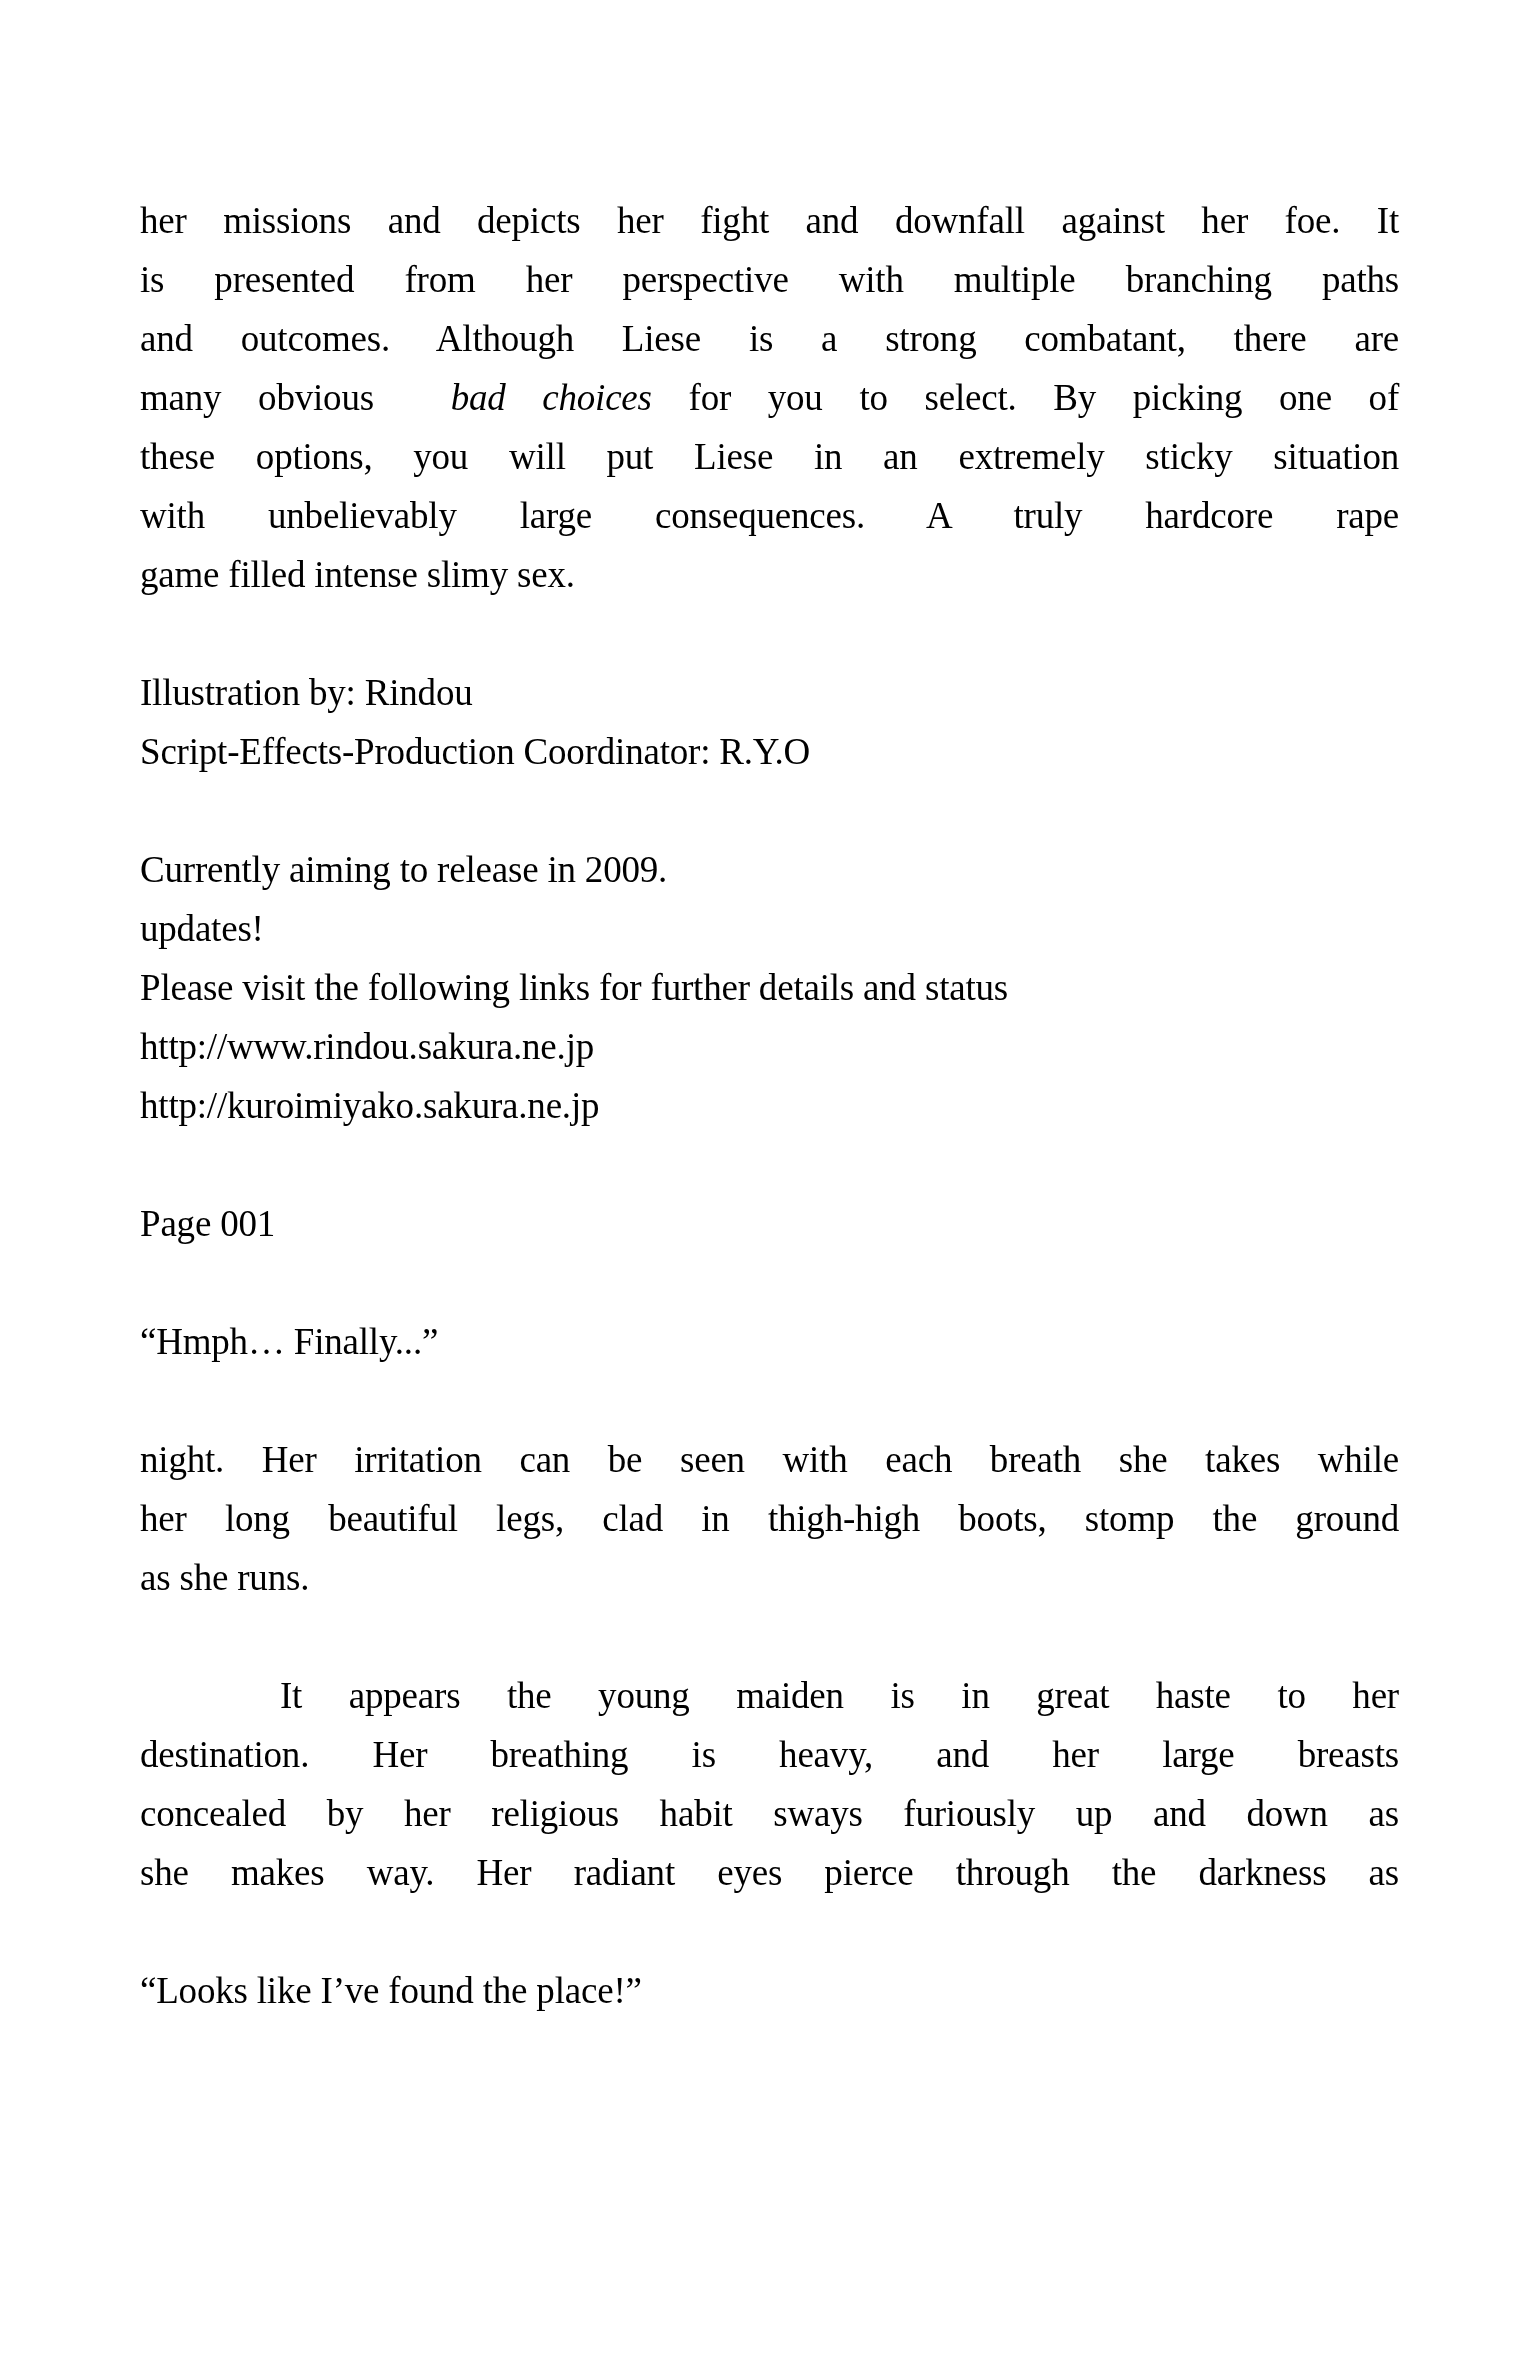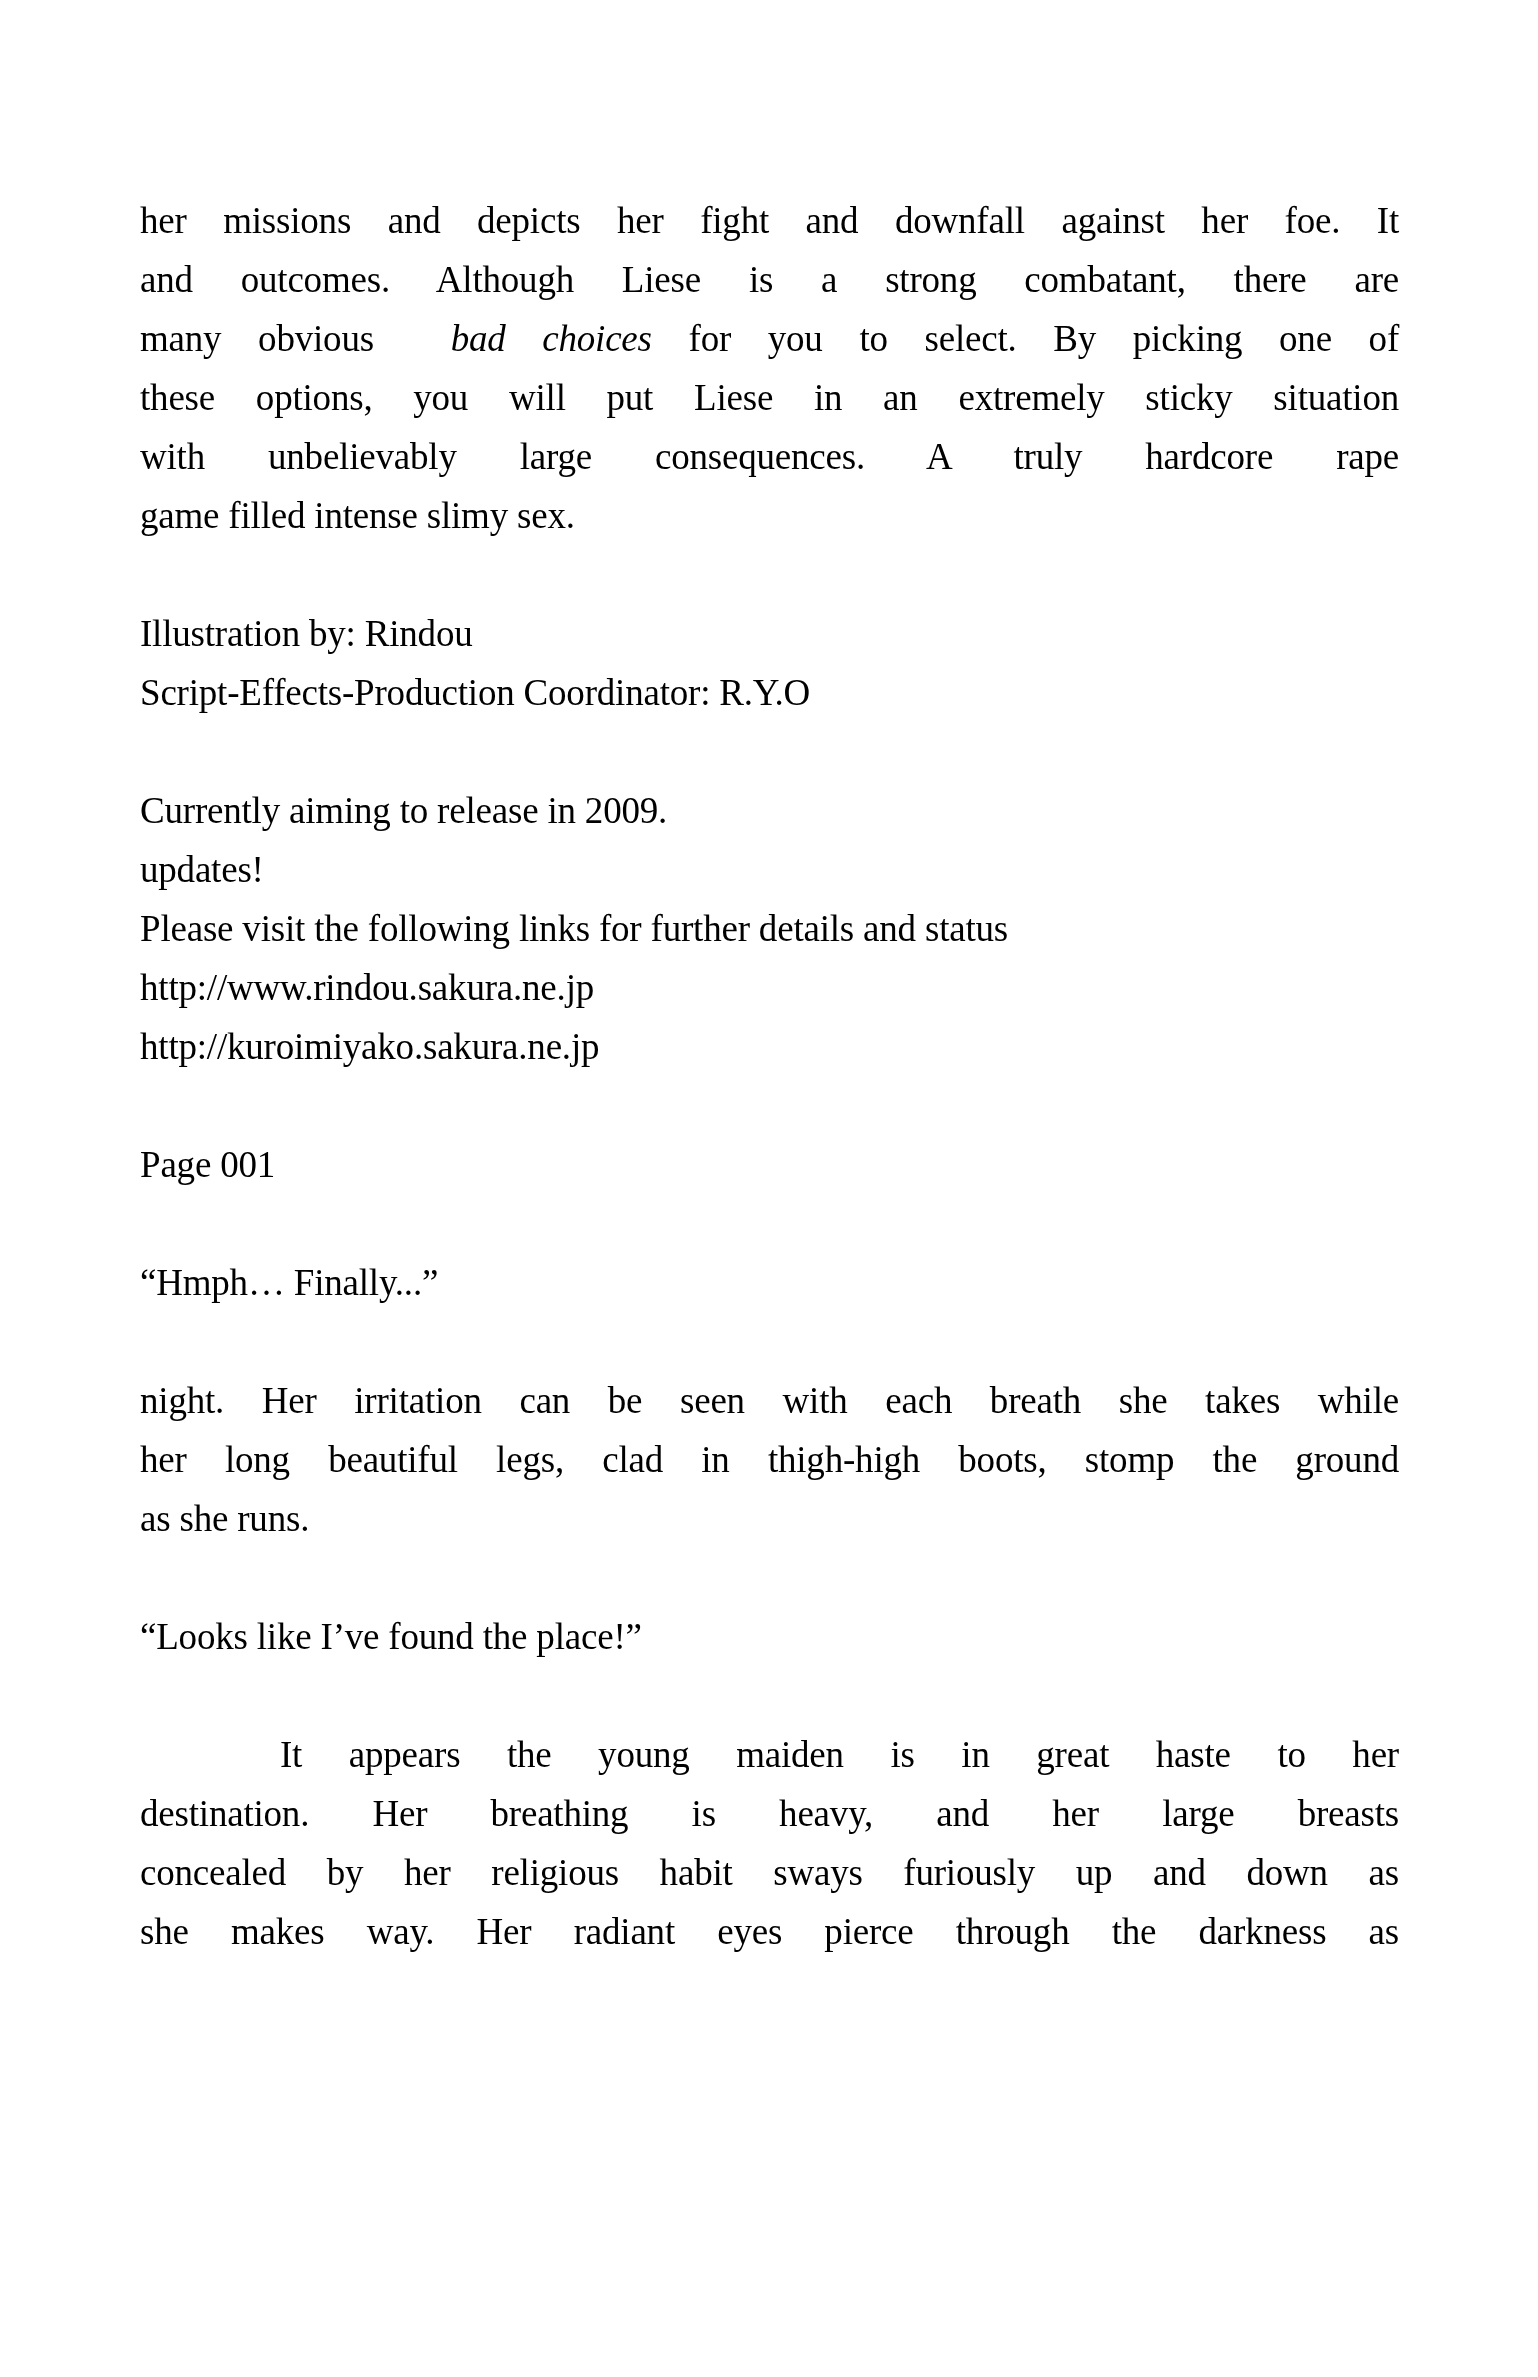--- a/index.html
+++ b/index.html
@@ -45,20 +45,21 @@
     margin-left: 40px;
   }
 </style>
 </head>
 <body>
 
 <div class="page" style="background: rgb(255, 255, 255);">
   <div class="text-content" style="color: rgb(0, 0, 0);">
       <div class="block">
         <div class="line just"><span class="seg">her missions and depicts her fight and downfall against her foe. It</span></div>
+        <div class="line just"><span class="seg">is presented from her perspective with multiple branching paths</span></div>
         <div class="line just"><span class="seg">and outcomes. Although Liese is a strong combatant, there are</span></div>
         <div class="line just"><span class="seg">many obvious </span><span class="seg italic">bad choices</span><span class="seg"> for you to select. By picking one of</span></div>
         <div class="line just"><span class="seg">these options, you will put Liese in an extremely sticky situation</span></div>
         <div class="line just"><span class="seg">with unbelievably large consequences. A truly hardcore rape</span></div>
         <div class="line"><span class="seg">game filled intense slimy sex.</span></div>
       </div>
       <div class="block">
         <div class="line"><span class="seg">Illustration by: Rindou</span></div>
         <div class="line"><span class="seg">Script-Effects-Production Coordinator: R.Y.O</span></div>
       </div>
@@ -74,23 +75,23 @@
       </div>
       <div class="block">
         <div class="line"><span class="seg">“Hmph… Finally...”</span></div>
       </div>
       <div class="block">
         <div class="line just"><span class="seg">night. Her irritation can be seen with each breath she takes while</span></div>
         <div class="line just"><span class="seg">her long beautiful legs, clad in thigh-high boots, stomp the ground</span></div>
         <div class="line"><span class="seg">as she runs.</span></div>
       </div>
       <div class="block">
-        <div class="line"><span class="seg">“Looks like I’ve found the place!”</span></div>
-      </div>
-      <div class="block">
         <div class="line just indent"><span class="seg">It appears the young maiden is in great haste to her</span></div>
         <div class="line just"><span class="seg">destination. Her breathing is heavy, and her large breasts</span></div>
         <div class="line just"><span class="seg">concealed by her religious habit sways furiously up and down as</span></div>
         <div class="line just"><span class="seg">she makes way. Her radiant eyes pierce through the darkness as</span></div>
+      </div>
+      <div class="block">
+        <div class="line"><span class="seg">“Looks like I’ve found the place!”</span></div>
       </div>
     </div>
 </div>
 
 
 </body></html>

